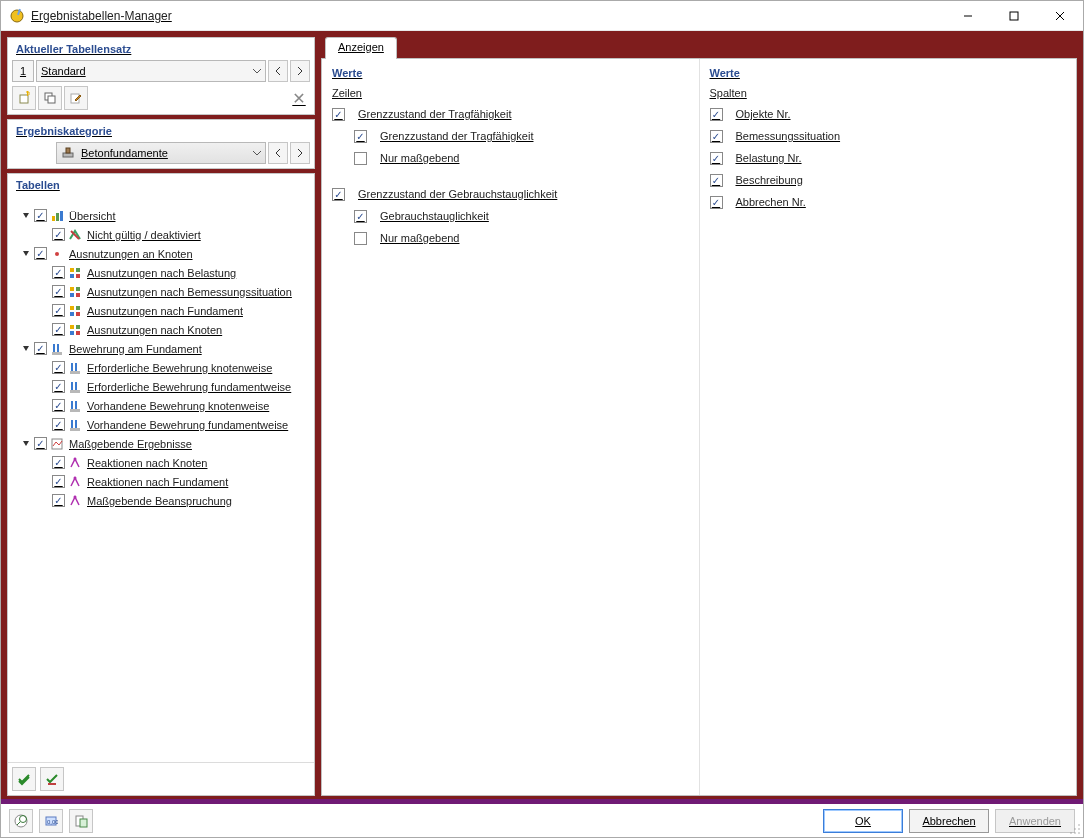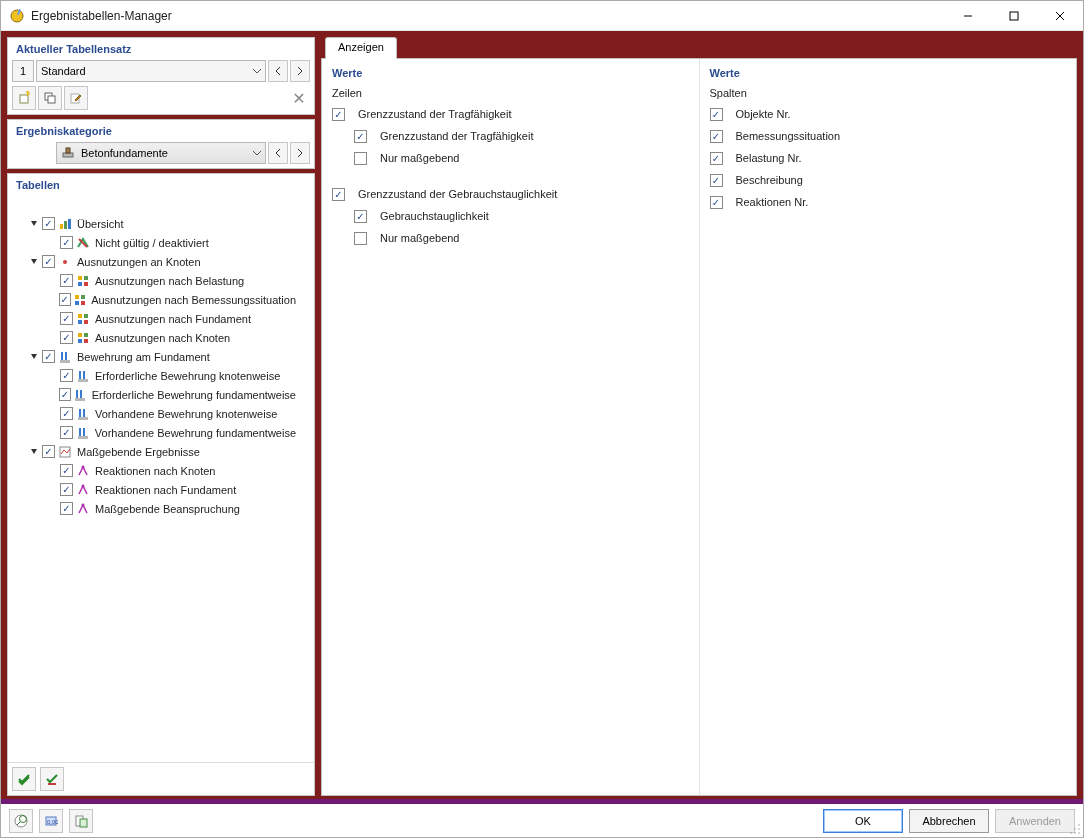--- a/index.html
+++ b/index.html
@@ -1,17 +1,17 @@
 <!DOCTYPE html>
 <html><head>
 <meta charset="utf-8">
 <style>
   * { box-sizing: border-box; font-family: "Segoe UI", Tahoma, sans-serif; }
   html, body { margin: 0; padding: 0; width: 1084px; height: 838px; background: #fff; }
-  .window { width: 1084px; height: 838px; display: flex; flex-direction: column; border: 1px solid #aaa; background: #fff; }
+  .window { width: 1084px; height: 838px; display: flex; flex-direction: column; border: 1px solid #aaa; background: #fff; text-decoration: underline; }
   
   .titlebar { height: 30px; display: flex; align-items: center; background: #fff; border-bottom: 1px solid #e8e8e8; }
   .titlebar .icon { width: 16px; height: 16px; margin: 0 6px 0 8px; }
   .titlebar .title { font-size: 12px; color: #222; flex: 1; }
   .titlebar .winbtns { display: flex; height: 100%; }
   .titlebar .winbtn { width: 46px; height: 100%; display: flex; align-items: center; justify-content: center; font-size: 12px; }
   
   .body { flex: 1; display: flex; background: #7f1d1d; padding: 6px 6px 3px 6px; gap: 6px; min-height: 0; }
   .leftpanel { width: 308px; display: flex; flex-direction: column; gap: 4px; }
   .rightpanel { flex: 1; display: flex; flex-direction: column; min-height: 0; }
@@ -29,21 +29,21 @@
   .tb-spacer { flex: 1; }
   .tb-x { width: 22px; height: 22px; display: flex; align-items: center; justify-content: center; color: #888; font-size: 16px; }
   
   .cat-row { display: flex; align-items: center; padding: 0 4px 4px 4px; gap: 2px; margin-left: 44px; }
   .cat-combo { flex: 1; height: 22px; border: 1px solid #b8b8b8; background: linear-gradient(#f0f0f0,#e2e2e2); font-size: 11px; display: flex; align-items: center; padding: 0 4px; position: relative; }
   .cat-combo .ic { width: 16px; height: 16px; margin-right: 4px; }
   .cat-combo .chev { position: absolute; right: 4px; top: 50%; transform: translateY(-50%); }
   
   .groupbox.tables { flex: 1; min-height: 0; }
   .tree-wrap { flex: 1; overflow: auto; padding: 2px 2px 4px 2px; font-size: 11px; color: #222; }
-  .tree { list-style: none; margin: 16px; padding: 0; }
+  .tree { list-style: none; margin: 8px; padding: 0; }
   .tree ul { list-style: none; margin: 0; padding: 0 0 0 18px; }
   .tree li { white-space: nowrap; }
   .node { display: flex; align-items: center; height: 19px; padding-left: 2px; gap: 2px; }
   .node.selected { background: #cfe7fb; }
   .twisty { width: 12px; display: inline-flex; justify-content: center; color: #333; font-size: 10px; }
   .cb { width: 13px; height: 13px; border: 1px solid #888; background: #fff; display: inline-flex; align-items: center; justify-content: center; font-size: 10px; line-height: 1; color: #2b4c90; }
   .cb.checked::after { content: "✓"; }
   .nico { width: 16px; height: 16px; display: inline-flex; align-items: center; justify-content: center; }
   .nlabel { padding-left: 2px; }
   
@@ -504,21 +504,21 @@
               <div class="ckrow">
                 <span class="cb2 checked"></span>
                 <span>Belastung Nr.</span>
               </div>
               <div class="ckrow">
                 <span class="cb2 checked"></span>
                 <span>Beschreibung</span>
               </div>
               <div class="ckrow">
                 <span class="cb2 checked"></span>
-                <span>Reaktionen Nr.</span>
+                <span>Abbrechen Nr.</span>
               </div>
             </div>
         </div>
       </div>
     </div>
   </div>
 
   <div class="footer" style="position:relative">
     <div class="ficon">
         <svg width="14" height="14">

